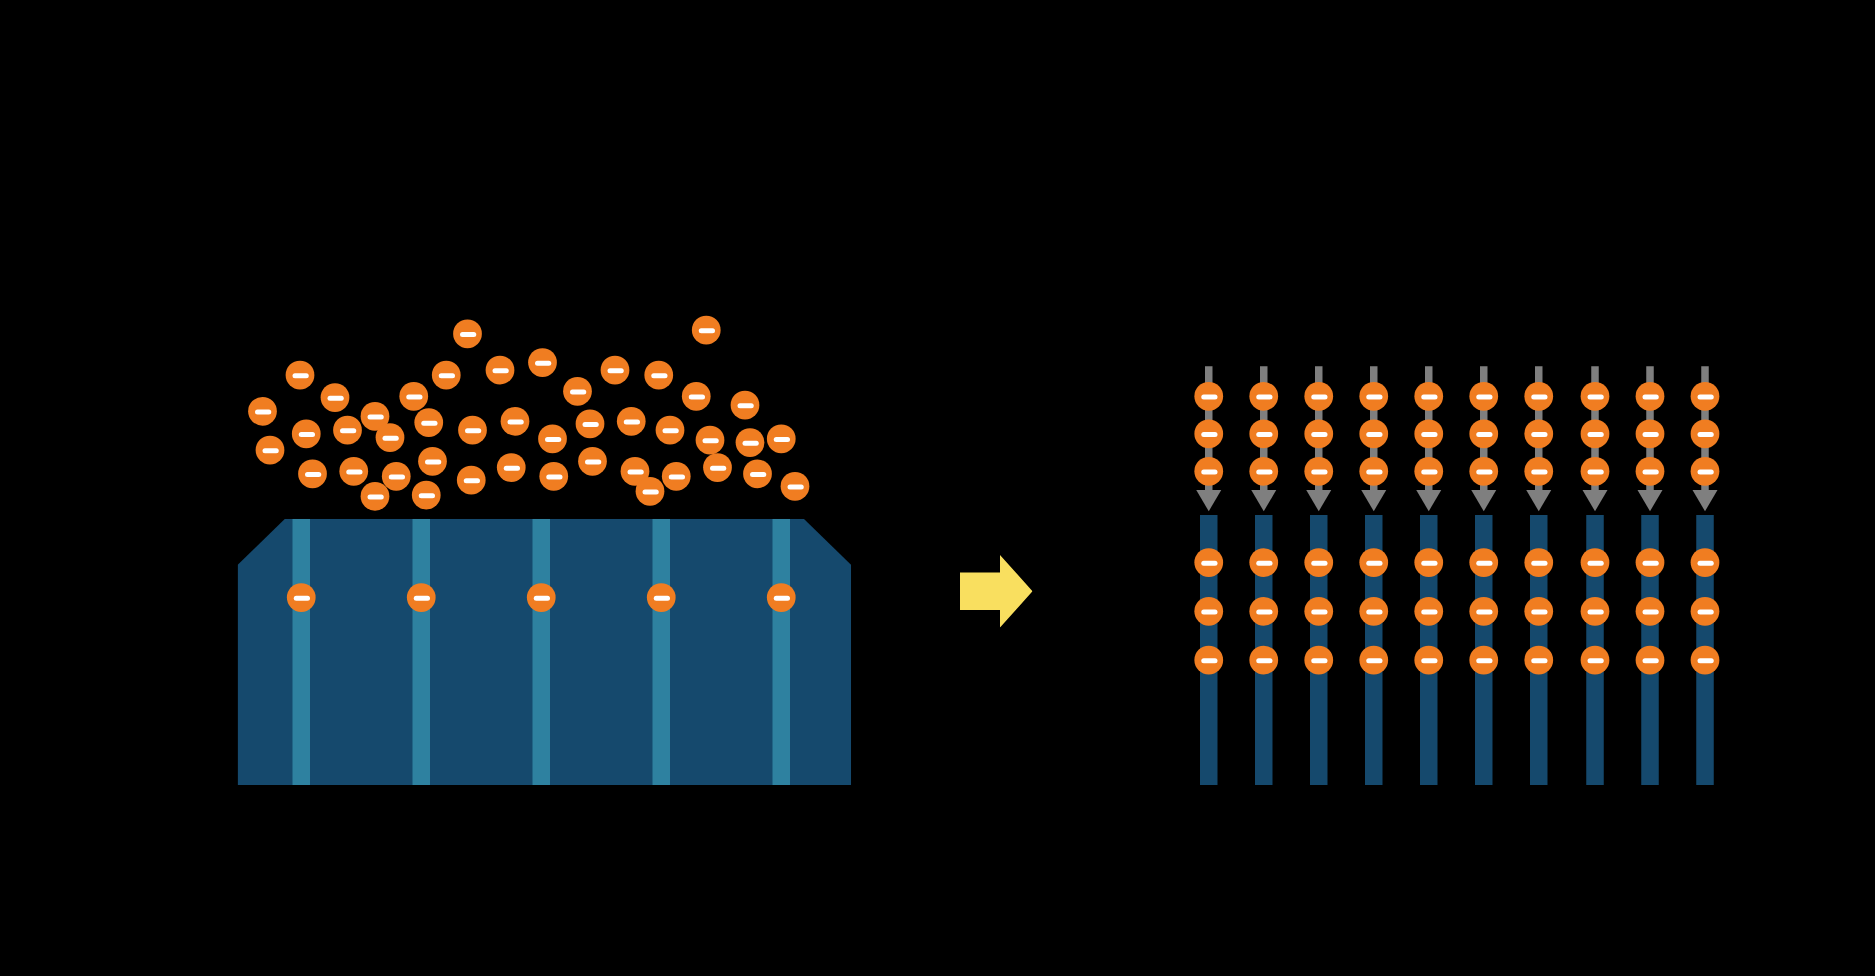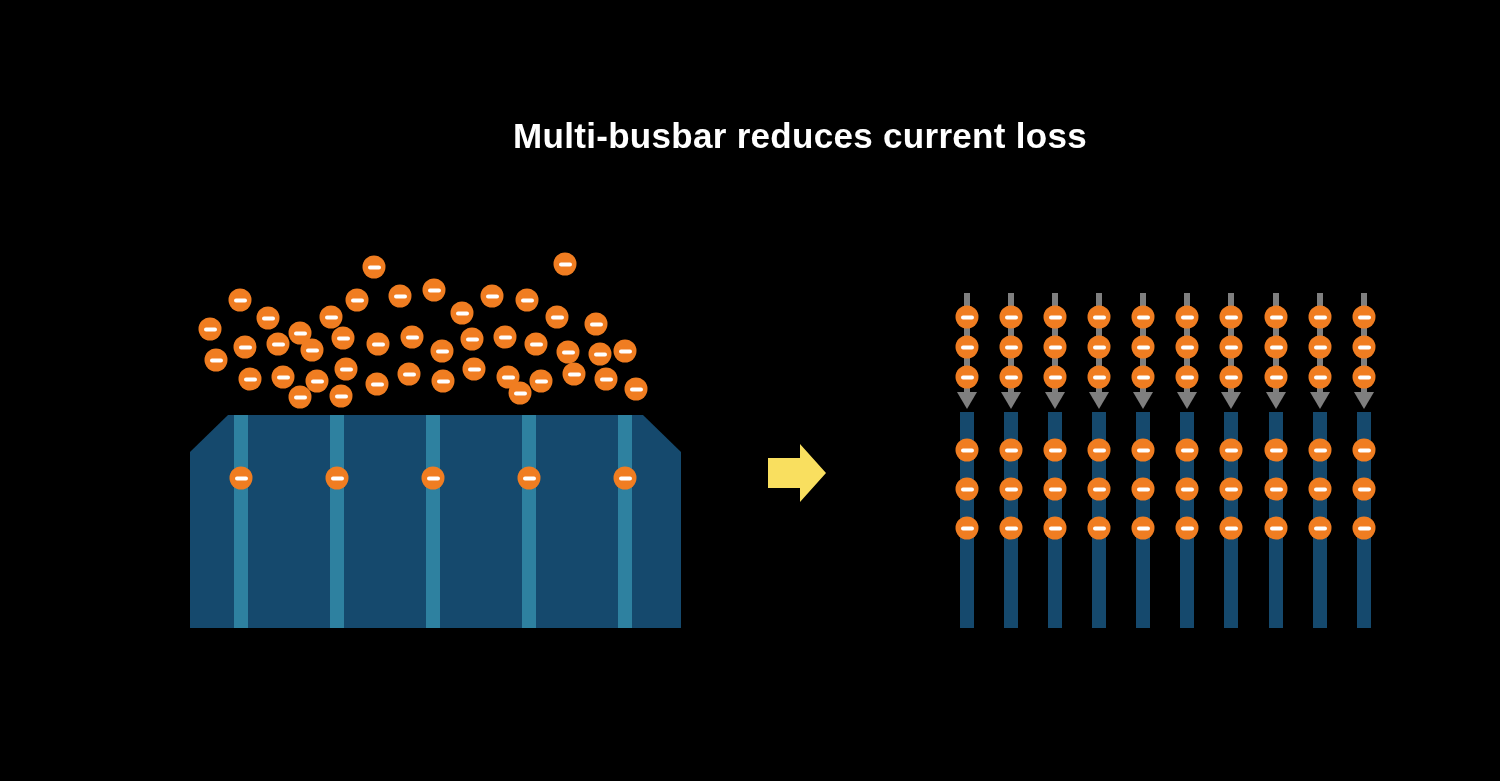--- a/index.html
+++ b/index.html
@@ -96,21 +96,20 @@
     position: absolute;
     left: 768px;
     top: 444px;
   }
 </style>
 </head>
 <body>
 
 <div class="stage">
 
-  <h1 class="title">Multi-busbar reduces current loss</h1>
 
   <div class="cell">
       <div class="busbar" style="left: 44px;"></div>
       <div class="busbar" style="left: 140px;"></div>
       <div class="busbar" style="left: 236px;"></div>
       <div class="busbar" style="left: 332px;"></div>
       <div class="busbar" style="left: 428px;"></div>
     </div>
 
   <svg class="transition-arrow" width="58" height="58" viewBox="0 0 58 58">

